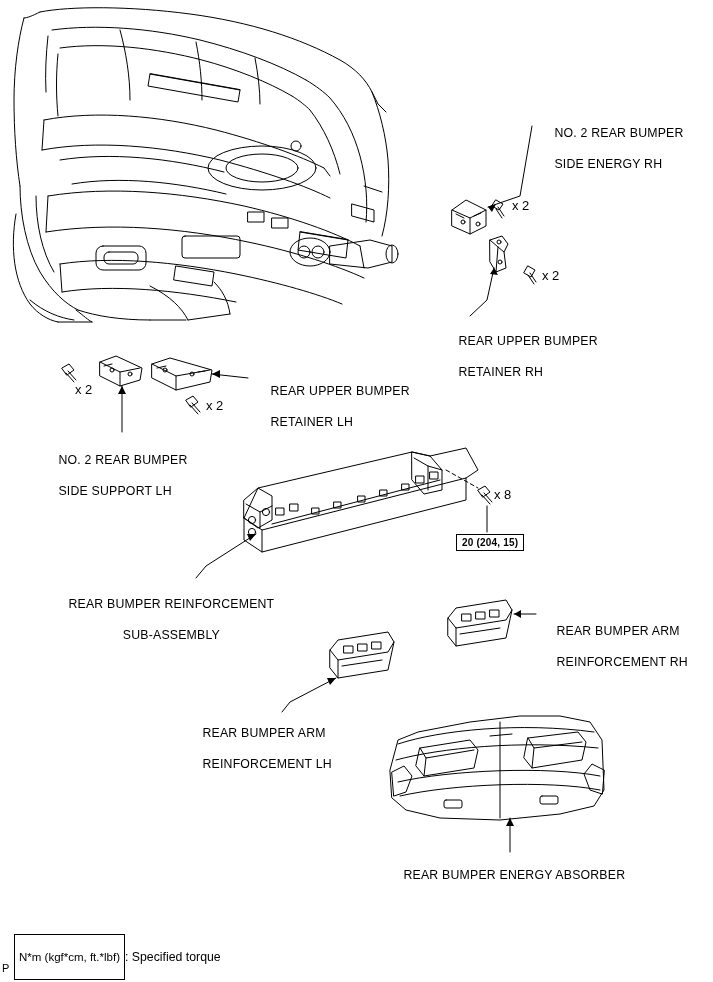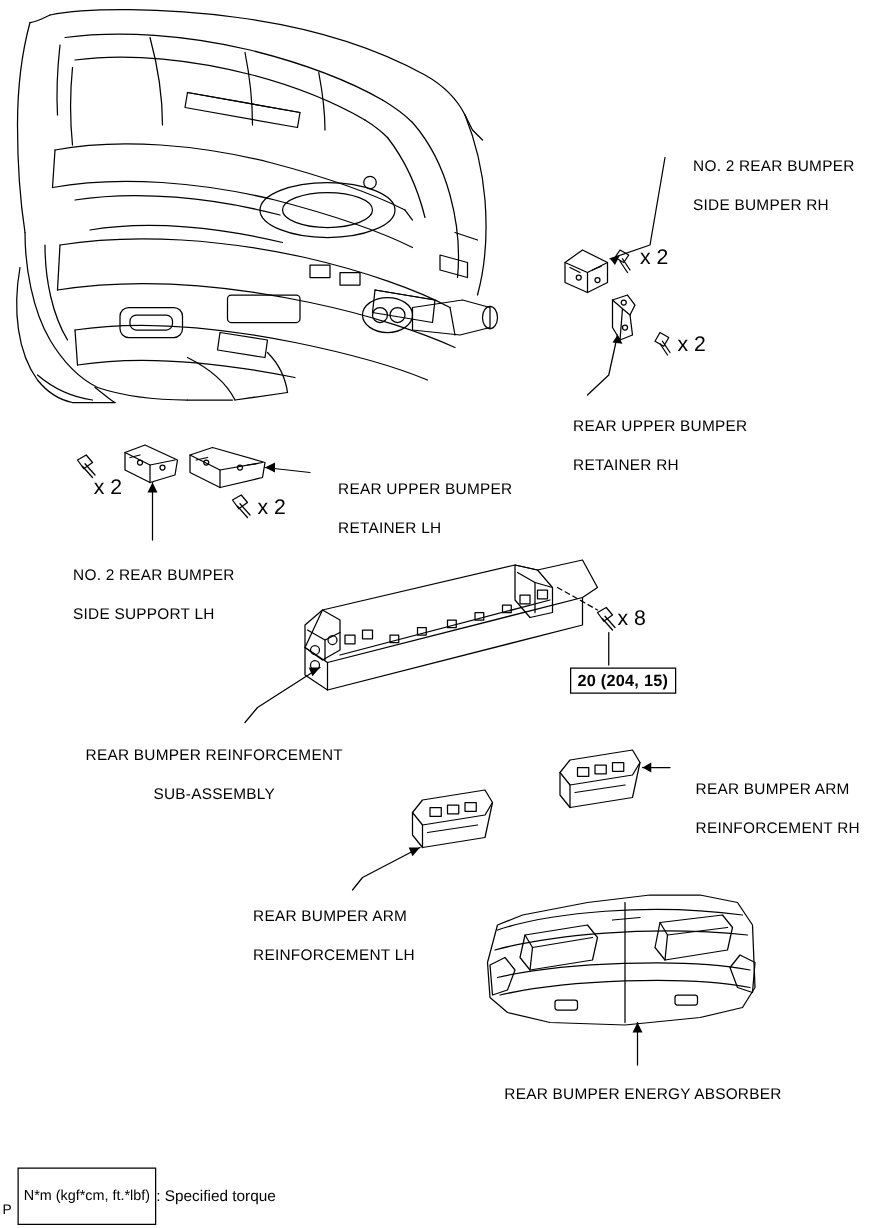--- a/index.html
+++ b/index.html
@@ -30,29 +30,29 @@
   .label {
     position: absolute;
     font-size: 12.3px;
     line-height: 15.5px;
     letter-spacing: 0.2px;
     white-space: pre;
     color: #000;
   }
   .qty {
     position: absolute;
-    font-size: 17px;
+    font-size: 13px;
     line-height: 14px;
     white-space: pre;
     color: #000;
   }
   .torque-box {
     position: absolute;
     border: 1.2px solid #000;
-    font-size: 13px;
+    font-size: 10px;
     font-weight: bold;
     padding: 2px 5px 2px 5px;
     white-space: pre;
     background: #fff;
     letter-spacing: 0.2px;
   }
   .legend-wrap {
     position: absolute;
     left: 14px;
     top: 934px;
@@ -343,21 +343,21 @@
         <rect x="540" y="796" width="18" height="8" rx="2"></rect>
       </g>
       <path d="M510 818 L 510 852"></path>
       <path d="M510 818 L 514 826 L 506 826 Z" fill="#000" stroke="none"></path>
 
     </g>
   </svg>
 
   <div class="label" style="left:540px; top:110px;">
     <span>NO. 2 REAR BUMPER</span><br>
-    <span>SIDE BUMPER RH</span>
+    <span>SIDE ENERGY RH</span>
   </div>
 
   <div class="qty" style="left:512px; top:199px;">x 2</div>
 
   <div class="qty" style="left:542px; top:269px;">x 2</div>
 
   <div class="label" style="left:444px; top:318px;">
     <span>REAR UPPER BUMPER</span><br>
     <span>RETAINER RH</span>
   </div>

